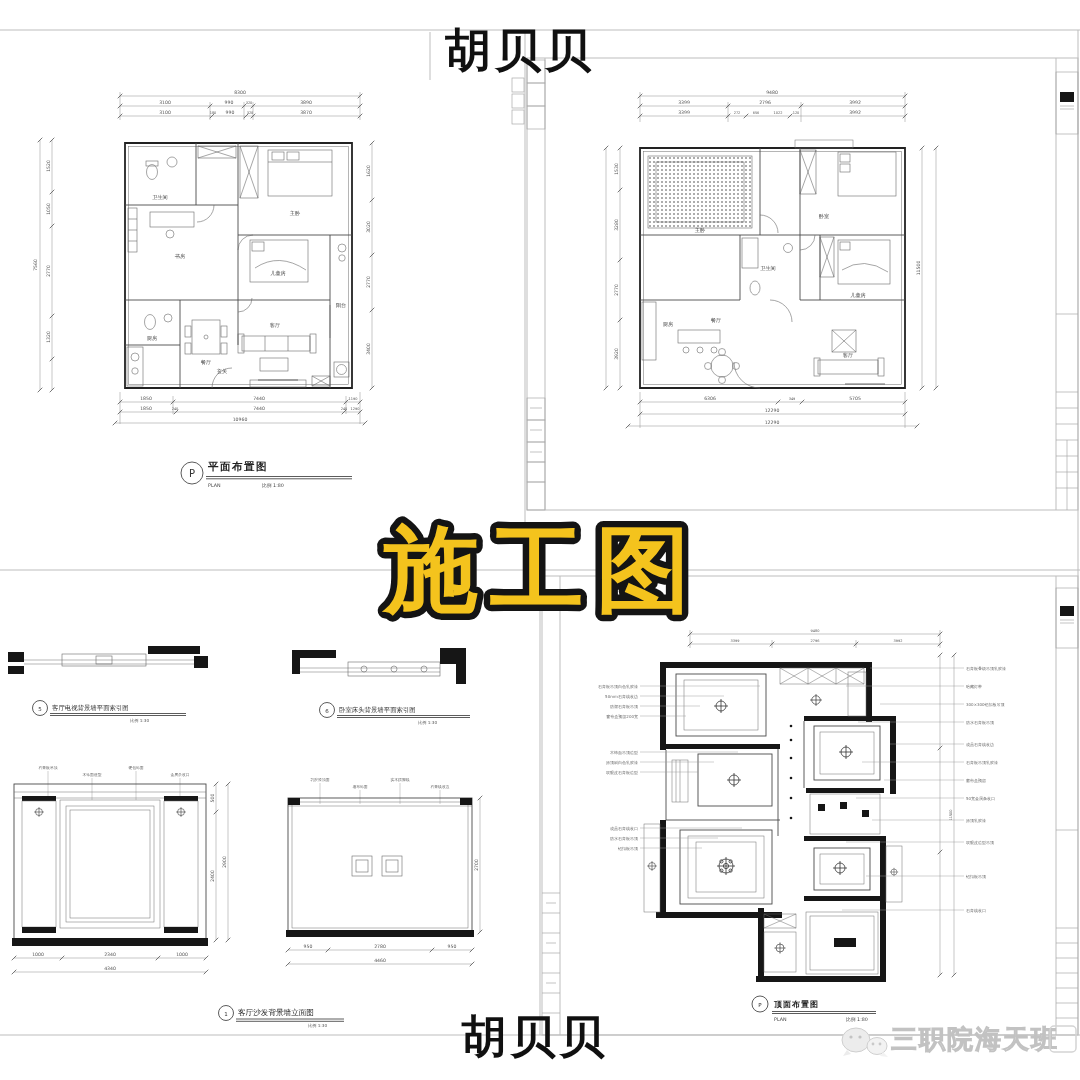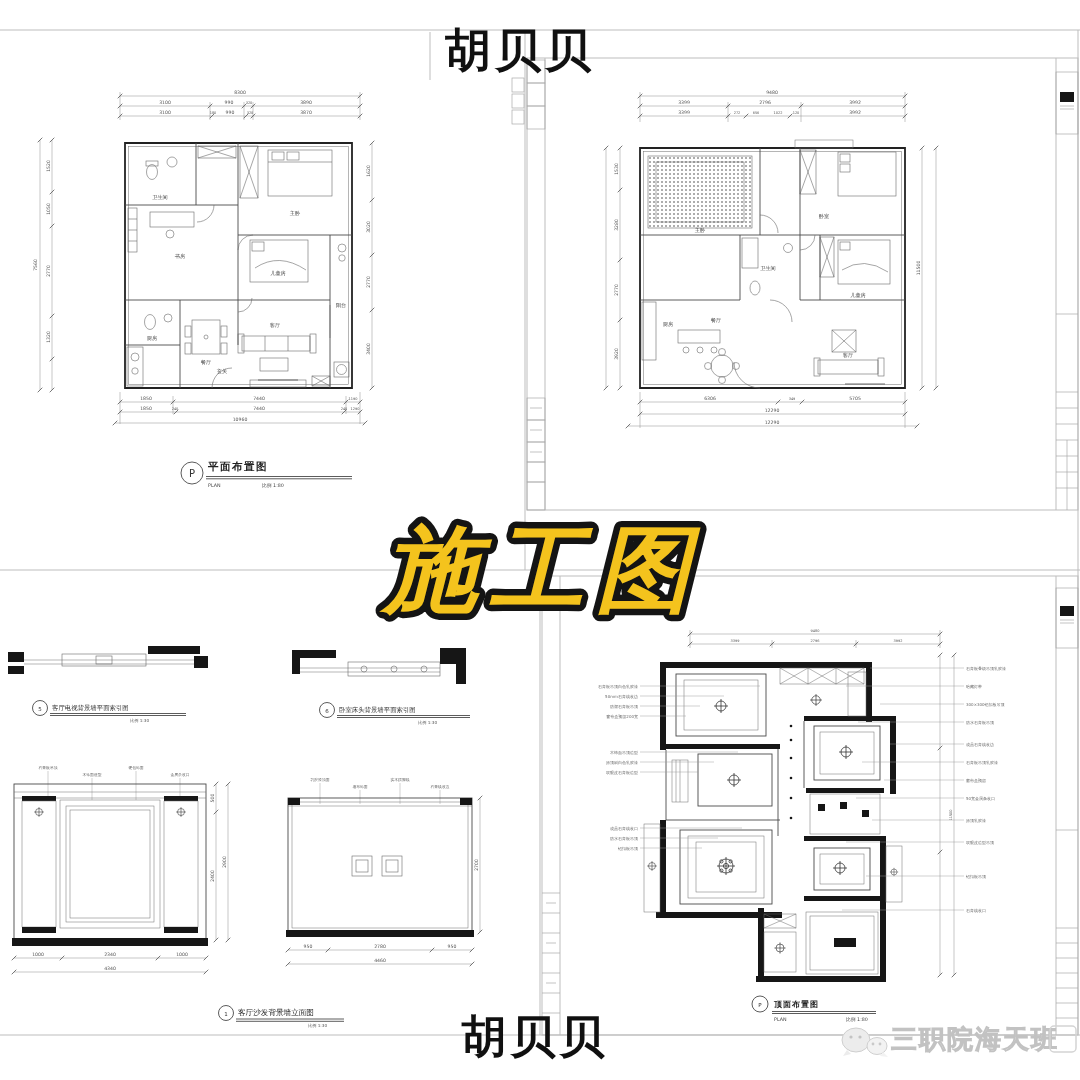--- a/index.html
+++ b/index.html
@@ -30,21 +30,21 @@
   .ttl{font-size:10.5px;font-weight:bold;fill:#222;letter-spacing:1.5px;}
   .ttl2{font-size:8px;font-weight:bold;fill:#222;letter-spacing:1px;}
   .sub{font-size:4.8px;fill:#444;}
   .tagc{font-size:10px;fill:#333;text-anchor:middle;}
   .tags{font-size:5.5px;fill:#333;text-anchor:middle;}
   
   .nm{position:absolute;width:1080px;text-align:center;font-weight:900;color:#101010;
       letter-spacing:4px;line-height:1.05;}
   .nm.top{top:26px;left:-20px;font-size:46px;}
   .nm.bot{top:1013px;left:-5px;font-size:45px;}
-  .main-title{position:absolute;left:323px;top:508px;width:440px;height:118px;font-style:italic;}
+  .main-title{position:absolute;left:323px;top:508px;width:440px;height:118px;}
 </style>
 </head>
 <body>
 
 <div class="stage">
 
 <svg class="canvas" width="1080" height="1080" viewBox="0 0 1080 1080">
 <defs>
   <g id="tk">
           <line x1="-2.3" y1="2.3" x2="2.3" y2="-2.3" stroke="#555" stroke-width="0.8"></line>

